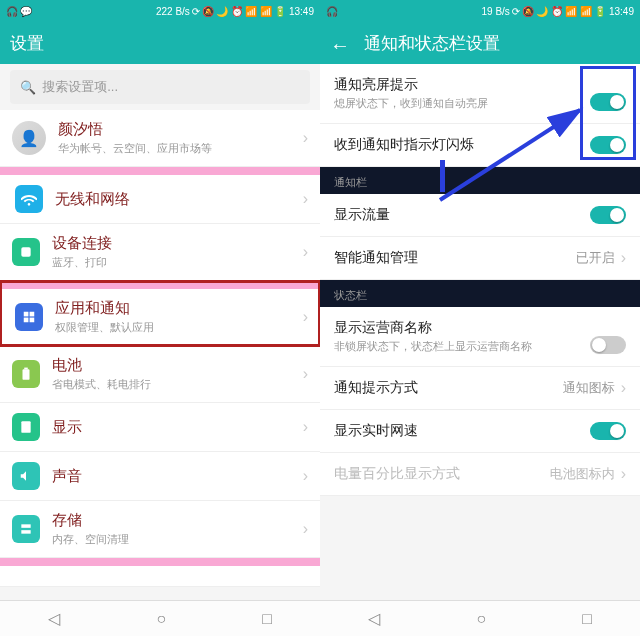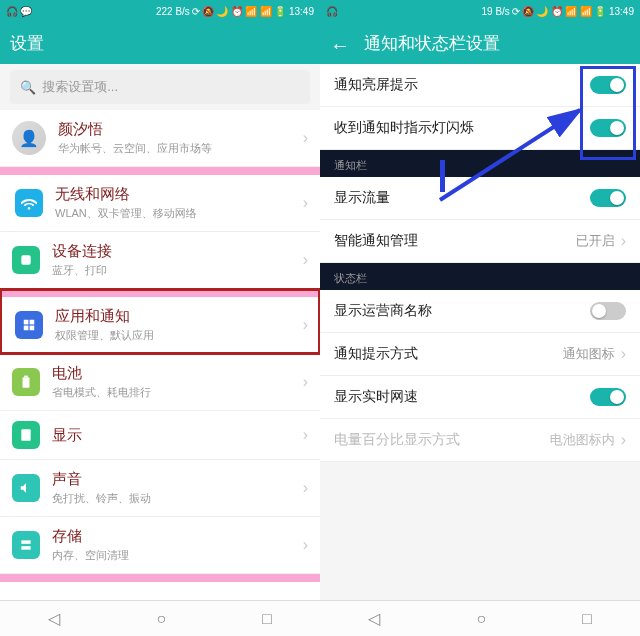--- a/index.html
+++ b/index.html
@@ -83,21 +83,20 @@
         </div>
 
         <div class="item section-gap">
           <div class="icon-box" style="background:#1fb0e8;">
               <svg width="16" height="16" viewBox="0 0 24 24" fill="#fff">
                 <path d="M12 18c1 0 2 1 2 2s-1 2-2 2-2-1-2-2 1-2 2-2zm0-6c3 0 6 1 8 3l-2 2c-2-2-4-3-6-3s-4 1-6 3l-2-2c2-2 5-3 8-3zm0-6c5 0 10 2 13 6l-2 2c-3-3-7-5-11-5s-8 2-11 5l-2-2c3-4 8-6 13-6z"></path>
               </svg>
             </div>
           <div class="item-text">
               <div class="item-title">无线和网络</div>
-              <div class="item-sub">WLAN、双卡管理、移动网络</div>
             </div>
           <span class="chevron">›</span>
         </div>
         <div class="item">
           <div class="icon-box" style="background:#25c38a;">
               <svg width="14" height="14" viewBox="0 0 24 24" fill="#fff">
                 <rect x="4" y="4" width="16" height="16" rx="3"></rect>
               </svg>
             </div>
           <div class="item-text">
@@ -147,21 +146,20 @@
           <span class="chevron">›</span>
         </div>
         <div class="item">
           <div class="icon-box" style="background:#2ec4b6;">
               <svg width="14" height="14" viewBox="0 0 24 24" fill="#fff">
                 <path d="M3 9v6h4l5 5V4L7 9H3z"></path>
               </svg>
             </div>
           <div class="item-text">
               <div class="item-title">声音</div>
-              <div class="item-sub">免打扰、铃声、振动</div>
             </div>
           <span class="chevron">›</span>
         </div>
         <div class="item">
           <div class="icon-box" style="background:#2ec4b6;">
               <svg width="14" height="14" viewBox="0 0 24 24" fill="#fff">
                 <rect x="4" y="4" width="16" height="6"></rect>
                 <rect x="4" y="14" width="16" height="6"></rect>
               </svg>
             </div>
@@ -205,20 +203,21 @@
       </div>
     </div>
     <div class="header">
       <span class="back">←</span>
       <span>通知和状态栏设置</span>
     </div>
     <div class="scroll">
       <div class="row">
         <div class="txt">
             <div class="title">通知亮屏提示</div>
+            <div class="sub">熄屏状态下，收到通知自动亮屏</div>
           </div>
         <div class="toggle on"></div>
       </div>
       <div class="row">
         <div class="txt">
             <div class="title">收到通知时指示灯闪烁</div>
           </div>
         <div class="toggle on"></div>
       </div>
 
@@ -234,20 +233,21 @@
             <div class="title">智能通知管理</div>
           </div>
         <span class="value">已开启</span>
         <span class="chevron" style="margin-left:6px;">›</span>
       </div>
 
       <div class="section-label">状态栏</div>
       <div class="row">
         <div class="txt">
             <div class="title">显示运营商名称</div>
+            <div class="sub">非锁屏状态下，状态栏上显示运营商名称</div>
           </div>
         <div class="toggle"></div>
       </div>
       <div class="row">
         <div class="txt">
             <div class="title">通知提示方式</div>
           </div>
         <span class="value">通知图标</span>
         <span class="chevron" style="margin-left:6px;">›</span>
       </div>

